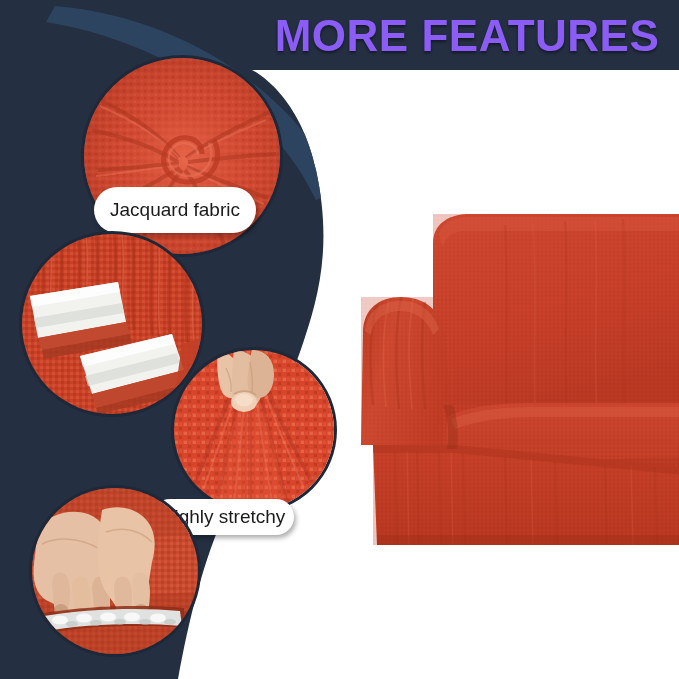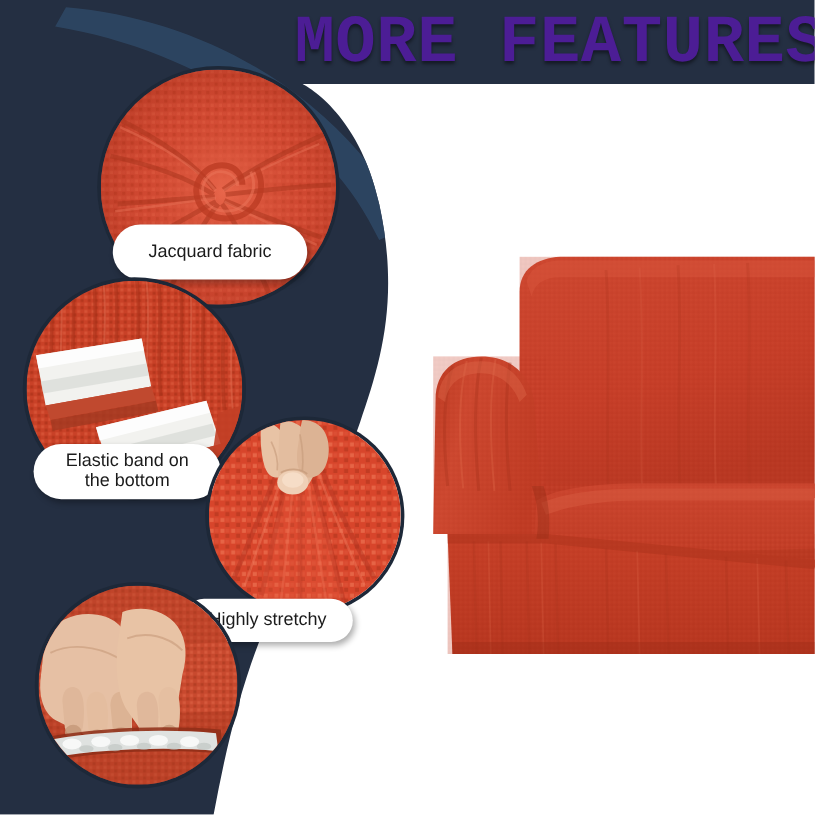--- a/index.html
+++ b/index.html
@@ -27,25 +27,25 @@
   
   .header-title {
     position: absolute;
     left: 255px;
     top: 8px;
     width: 424px;
     height: 56px;
     display: flex;
     align-items: center;
     justify-content: center;
-    color: #4c1d95;
-    font-size: 56px;
+    color: #8b5cf6;
+    font-size: 44px;
     font-weight: bold;
     letter-spacing: 0.5px;
-    font-family: Liberation Mono, monospace;
+    font-family: Liberation Sans, sans-serif;
     text-shadow: 0 2px 3px rgba(0,0,0,0.45);
     white-space: nowrap;
   }
 
   
   .feature-circle {
     position: absolute;
     border-radius: 50%;
     overflow: hidden;
     box-shadow: 0 0 0 3px #1d2838;
@@ -60,21 +60,21 @@
   .caption-pill {
     position: absolute;
     background: #ffffff;
     border-radius: 999px;
     display: flex;
     flex-direction: column;
     align-items: center;
     justify-content: center;
     color: #1b1b1b;
     font-family: "Liberation Sans", sans-serif;
-    font-size: 15px;
+    font-size: 19px;
     line-height: 1.12;
     text-align: center;
     box-shadow: 2px 3px 5px rgba(0,0,0,0.33);
     padding: 6px 16px;
     box-sizing: border-box;
     white-space: nowrap;
   }
   .caption-pill span { display: block; }
 
   
@@ -210,24 +210,20 @@
         <path d="M58,122 L150,100 L153,110 L61,133 Z" fill="#ffffff" opacity="0.85"></path>
         <path d="M63,142 L155,119 L158,129 L66,152 Z" fill="#d7dad6" opacity="0.7"></path>
         <path d="M70,160 L162,136 L166,150 L74,174 Z" fill="#bf472d"></path>
         <path d="M74,174 L166,150 L168,159 L76,180 Z" fill="#a33a22" opacity="0.8"></path>
       </g>
 
       <path d="M160,110 L180,104 L180,180 L150,180 Z" fill="#c23f26" opacity="0.9"></path>
     </svg>
   </div>
 
-  <div class="caption-pill" style="left:28px; top:370px; width:156px; height:46px;">
-    <span>Elastic band on</span>
-    <span>the bottom</span>
-  </div>
 
   <div class="feature-circle" style="left:174px; top:350px; width:160px; height:160px;">
     <svg class="circle-img" viewBox="0 0 160 160">
       <defs>
         <pattern id="weave3" width="9" height="9" patternUnits="userSpaceOnUse">
           <rect width="9" height="9" fill="#d8452b"></rect>
           <rect x="0.6" y="0.6" width="3.4" height="3.4" fill="#e96a4b" opacity="0.85"></rect>
           <rect x="4.8" y="4.8" width="3.4" height="3.4" fill="#bb3a20" opacity="0.8"></rect>
           <rect x="4.8" y="0.6" width="3.2" height="3.2" fill="#e05a3d" opacity="0.5"></rect>
         </pattern>

